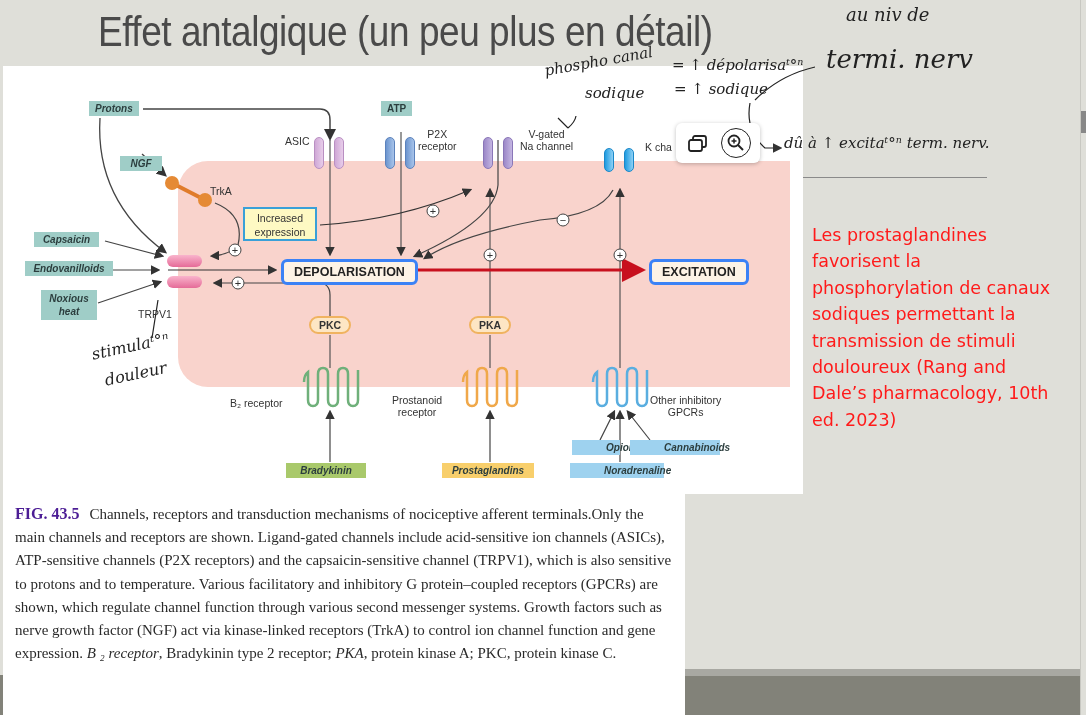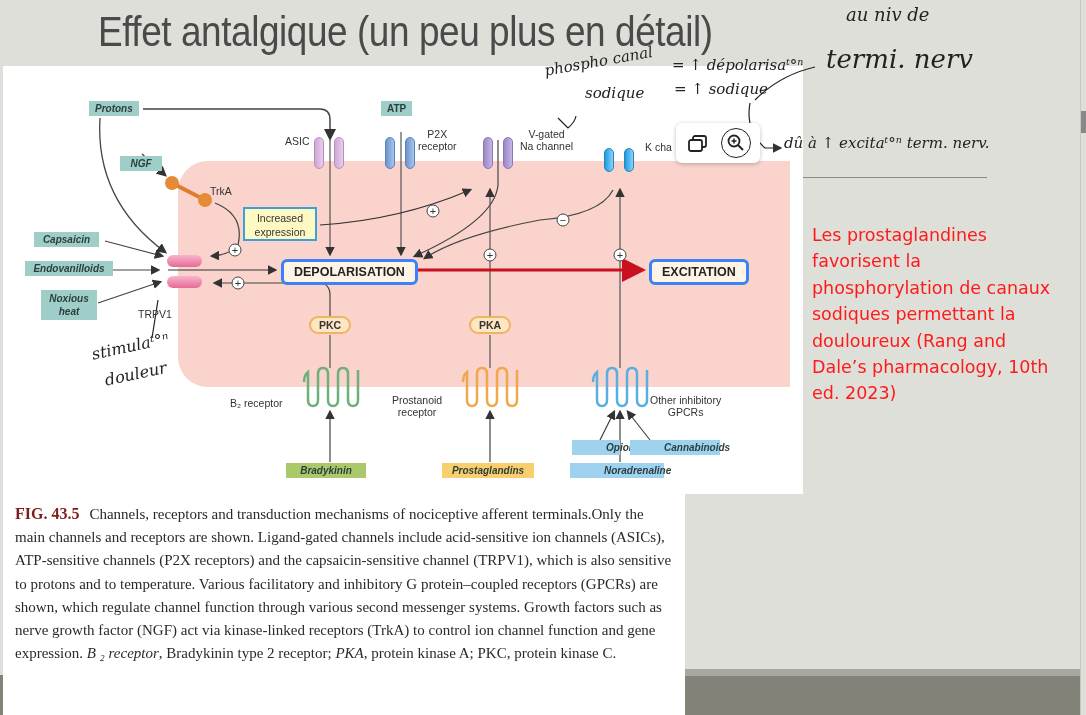--- a/index.html
+++ b/index.html
@@ -16,21 +16,21 @@
     position: absolute; font-family: "DejaVu Serif", serif; font-style: italic;
     color: #222; white-space: nowrap; transform-origin: left top;
   }
 
   .figure-panel { position: absolute; left: 3px; top: 66px; width: 800px; height: 428px; background: #ffffff; }
   .caption-panel { position: absolute; left: 3px; top: 494px; width: 682px; height: 221px; background: #ffffff; }
   .caption-text {
     position: absolute; left: 12px; top: 8px; width: 662px;
     font-family: "Liberation Serif", serif; font-size: 15px; line-height: 23.2px; color: #2a2a2a;
   }
-  .caption-text .fig-num { color: #7f1d1d; font-weight: bold; font-size: 16px; margin-right: 10px; }
+  .caption-text .fig-num { color: #4c1d95; font-weight: bold; font-size: 16px; margin-right: 10px; }
 
   .footer-strip-light { position: absolute; left: 685px; top: 669px; width: 395px; height: 7px; background: #a8a8a2; }
   .footer-strip-dark { position: absolute; left: 685px; top: 676px; width: 395px; height: 39px; background: #828279; }
   .footer-strip-left { position: absolute; left: 0; top: 675px; width: 3px; height: 40px; background: #828279; }
 
   .divider-line { position: absolute; left: 803px; top: 177px; width: 184px; height: 1px; background: #8a8a8a; }
   .right-scroll-marker { position: absolute; left: 1081px; top: 111px; width: 5px; height: 22px; background: #888; }
   .right-edge { position: absolute; left: 1080px; top: 0; width: 1px; height: 715px; background: #c8c8c2; }
 
   .red-note {
@@ -254,20 +254,21 @@
     <i>B ₂ receptor</i><span>, Bradykinin type 2 receptor; </span><i>PKA</i><span>, protein kinase A; PKC, protein kinase C.</span>
   </div>
 </div>
 
 <div class="divider-line"></div>
 <div class="red-note">
   <span>Les prostaglandines</span>
   <span>favorisent la</span>
   <span>phosphorylation de canaux</span>
   <span>sodiques permettant la</span>
+  <span>transmission de stimuli</span>
   <span>douloureux (Rang and</span>
   <span>Dale’s pharmacology, 10th</span>
   <span>ed. 2023)</span>
 </div>
 
 <div class="right-edge"></div>
 <div class="right-scroll-marker"></div>
 <div class="footer-strip-light"></div>
 <div class="footer-strip-dark"></div>
 <div class="footer-strip-left"></div>

